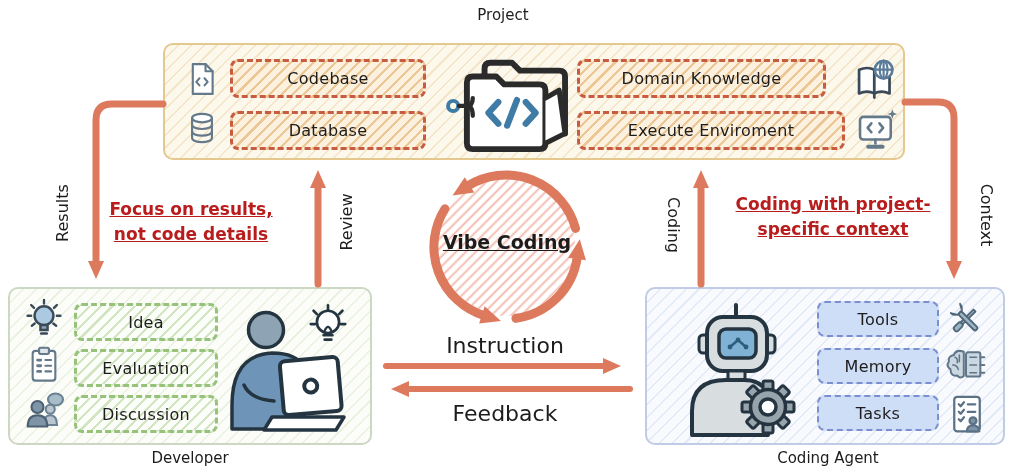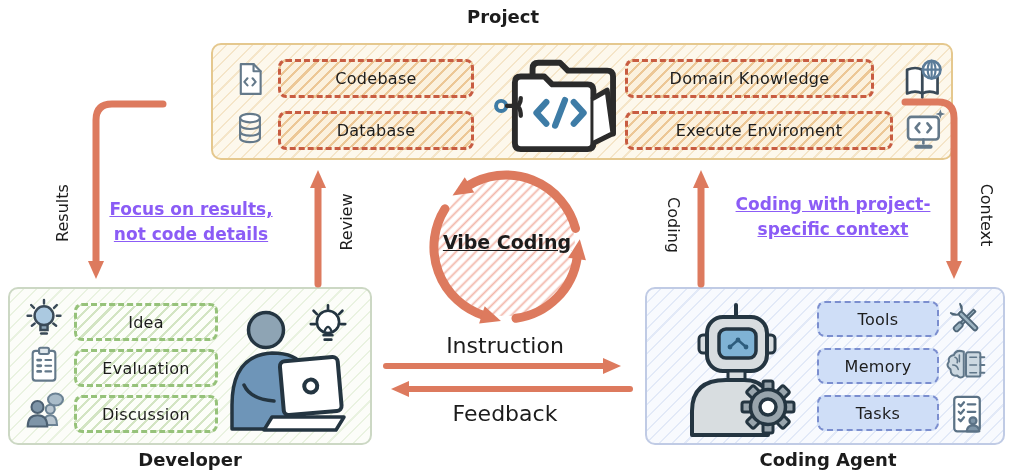--- a/index.html
+++ b/index.html
@@ -6,21 +6,20 @@
   .canvas{
     position:relative;width:1013px;height:475px;overflow:hidden;background:#ffffff;
     font-family:"DejaVu Sans","Liberation Sans",sans-serif;color:#1c1c1c;
   }
   .abs{position:absolute;}
   .box{position:absolute;border-radius:10px;box-sizing:border-box;}
   .project-box{
     left:163px;top:43px;width:742px;height:117px;
     border:2.5px solid #e5c88e;background-color:#fdf8ec;
     background-image:repeating-linear-gradient(135deg,rgba(226,186,118,.30) 0 1.6px,transparent 1.6px 9px);
-    margin-left:48px;
   }
   .dev-box{
     left:8px;top:287px;width:364px;height:158px;
     border:2.5px solid #ccd8c4;background-color:#fcfdf9;
     background-image:repeating-linear-gradient(135deg,rgba(168,205,138,.22) 0 1.5px,transparent 1.5px 9px);
   }
   .agent-box{
     left:645px;top:287px;width:360px;height:158px;
     border:2.5px solid #c0cbe5;background-color:#f8fafe;
     background-image:repeating-linear-gradient(135deg,rgba(150,175,225,.22) 0 1.5px,transparent 1.5px 9px);
@@ -35,24 +34,24 @@
     background-image:repeating-linear-gradient(135deg,rgba(222,158,78,.50) 0 2.2px,transparent 2.2px 8px);
   }
   .chip-green{
     border:3px dashed #96c27a;background-color:#fcfef9;
     background-image:repeating-linear-gradient(135deg,rgba(162,199,129,.45) 0 2.2px,transparent 2.2px 8px);
     text-align:right;
   }
   .chip-blue{
     border:2.5px dashed #7b8ecf;background-color:#cfdef7;
   }
-  .cap{position:absolute;font-weight:bold;font-size:18px;text-align:center;}
+  .cap{position:absolute;font-weight:normal;font-size:15px;text-align:center;}
   .vlabel{position:absolute;font-size:16px;white-space:nowrap;transform:translate(-50%,-50%) rotate(-90deg);}
   .vlabel.cw{transform:translate(-50%,-50%) rotate(90deg);}
-  .note{position:absolute;color:#8b5cf6;font-weight:bold;font-size:17px;text-align:center;line-height:1.45;}
+  .note{position:absolute;color:#b91c1c;font-weight:bold;font-size:17px;text-align:center;line-height:1.45;}
   .note div{text-decoration:underline;}
   .cycle-label{position:absolute;font-weight:bold;font-size:19px;text-decoration:underline;text-align:center;}
   .hlabel{position:absolute;font-size:22px;text-align:center;}
   .arrow-layer{position:absolute;left:0;top:0;pointer-events:none;}
   svg{display:block;}
 </style>
 </head>
 <body>
 
 <div class="canvas">

